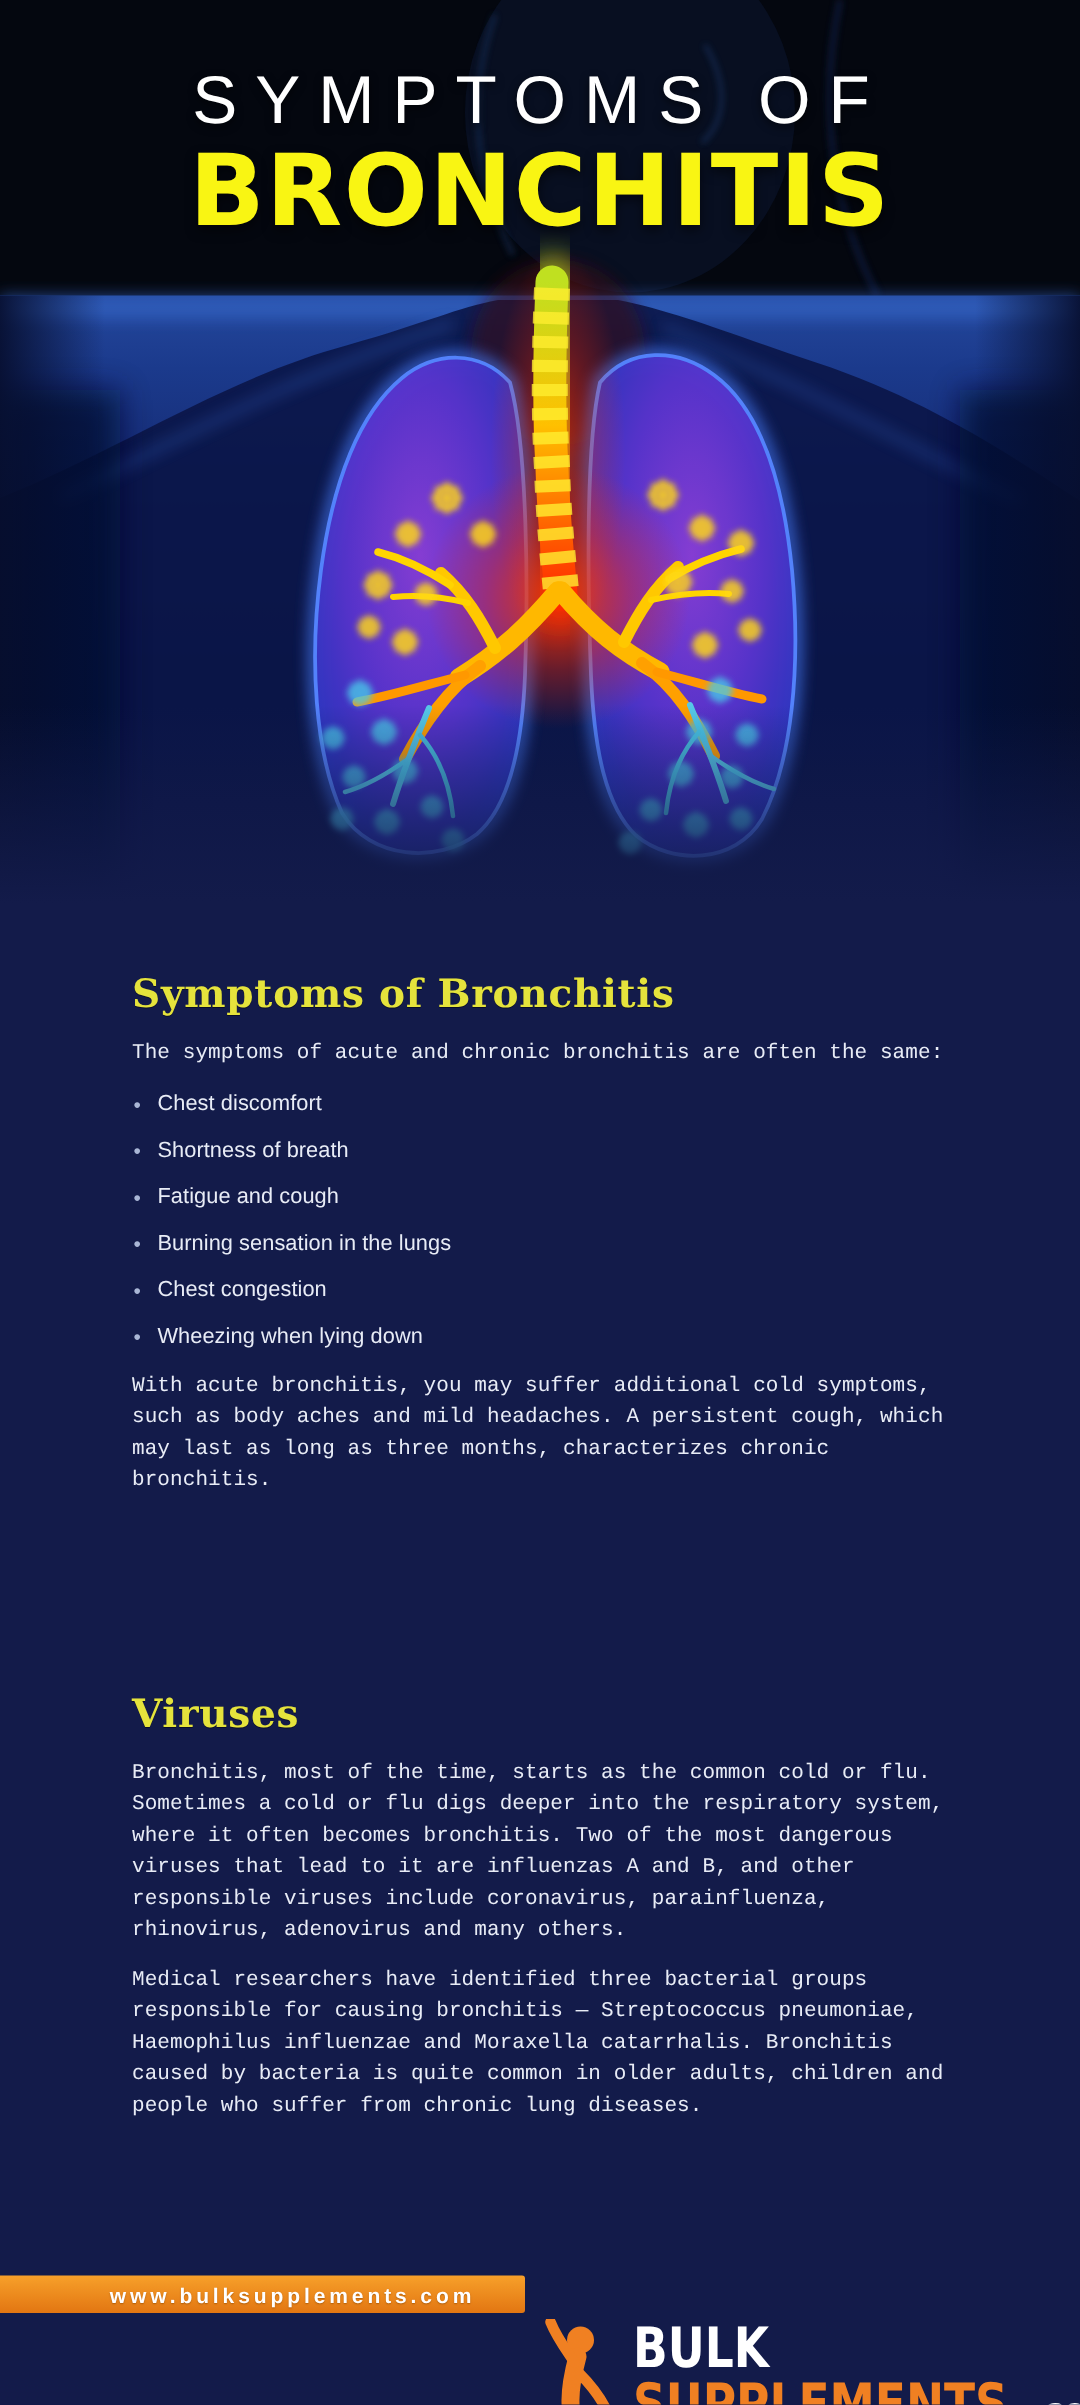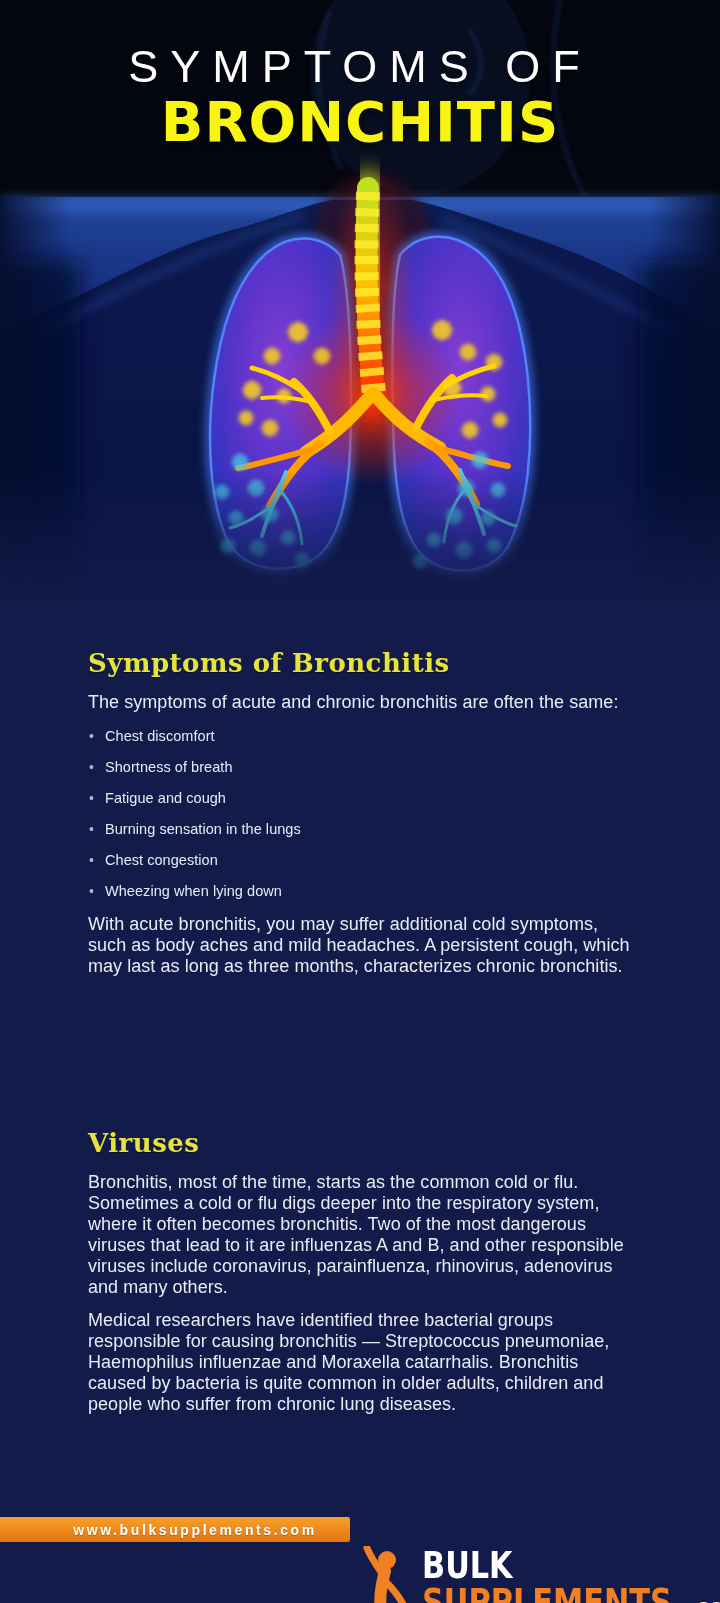--- a/index.html
+++ b/index.html
@@ -16,32 +16,32 @@
   .hero svg{position:absolute;left:0;top:0;display:block;}
   .title-line1{
     position:absolute;left:0;top:44px;width:720px;text-align:center;
     color:#ffffff;font-family:"Liberation Sans",sans-serif;
     font-size:45px;font-weight:500;letter-spacing:12px;line-height:1;
     text-shadow:0 2px 6px rgba(0,0,0,.6);
   }
   .title-line2{
     position:absolute;left:0;top:93px;width:720px;text-align:center;
     color:#f9f513;font-family:"DejaVu Sans","Liberation Sans",sans-serif;
-    font-size:56px;font-weight:800;letter-spacing:1px;line-height:1.05;
+    font-size:66px;font-weight:800;letter-spacing:1px;line-height:1.05;
     text-shadow:0 3px 8px rgba(0,0,0,.55);
   }
 
   
   .section{position:absolute;left:88px;width:552px;color:#e8ecf6;}
   .section h2{
     margin:0;font-family:"DejaVu Serif","Liberation Serif",serif;
     font-weight:bold;font-size:26px;line-height:30px;letter-spacing:.5px;
     color:#e5e33c;text-shadow:0 1px 0 rgba(0,0,0,.45);
   }
-  .section p{margin:0;font-size:18px;line-height:21px;letter-spacing:.05px;}
+  .section p{margin:0;font-size:14px;line-height:21px;letter-spacing:.05px;font-family:Liberation Mono, monospace;}
   .sec-symptoms{top:648px;}
   .sec-symptoms .intro{margin-top:14px;}
   .bullets{list-style:none;margin:12px 0 0 0;padding:0;}
   .bullets li{
     position:relative;padding-left:17px;margin-bottom:9px;
     font-size:14.5px;line-height:22px;letter-spacing:.05px;
   }
   .bullets li::before{
     content:"•";position:absolute;left:1px;top:0;
     color:#a9b6d6;font-size:14px;

